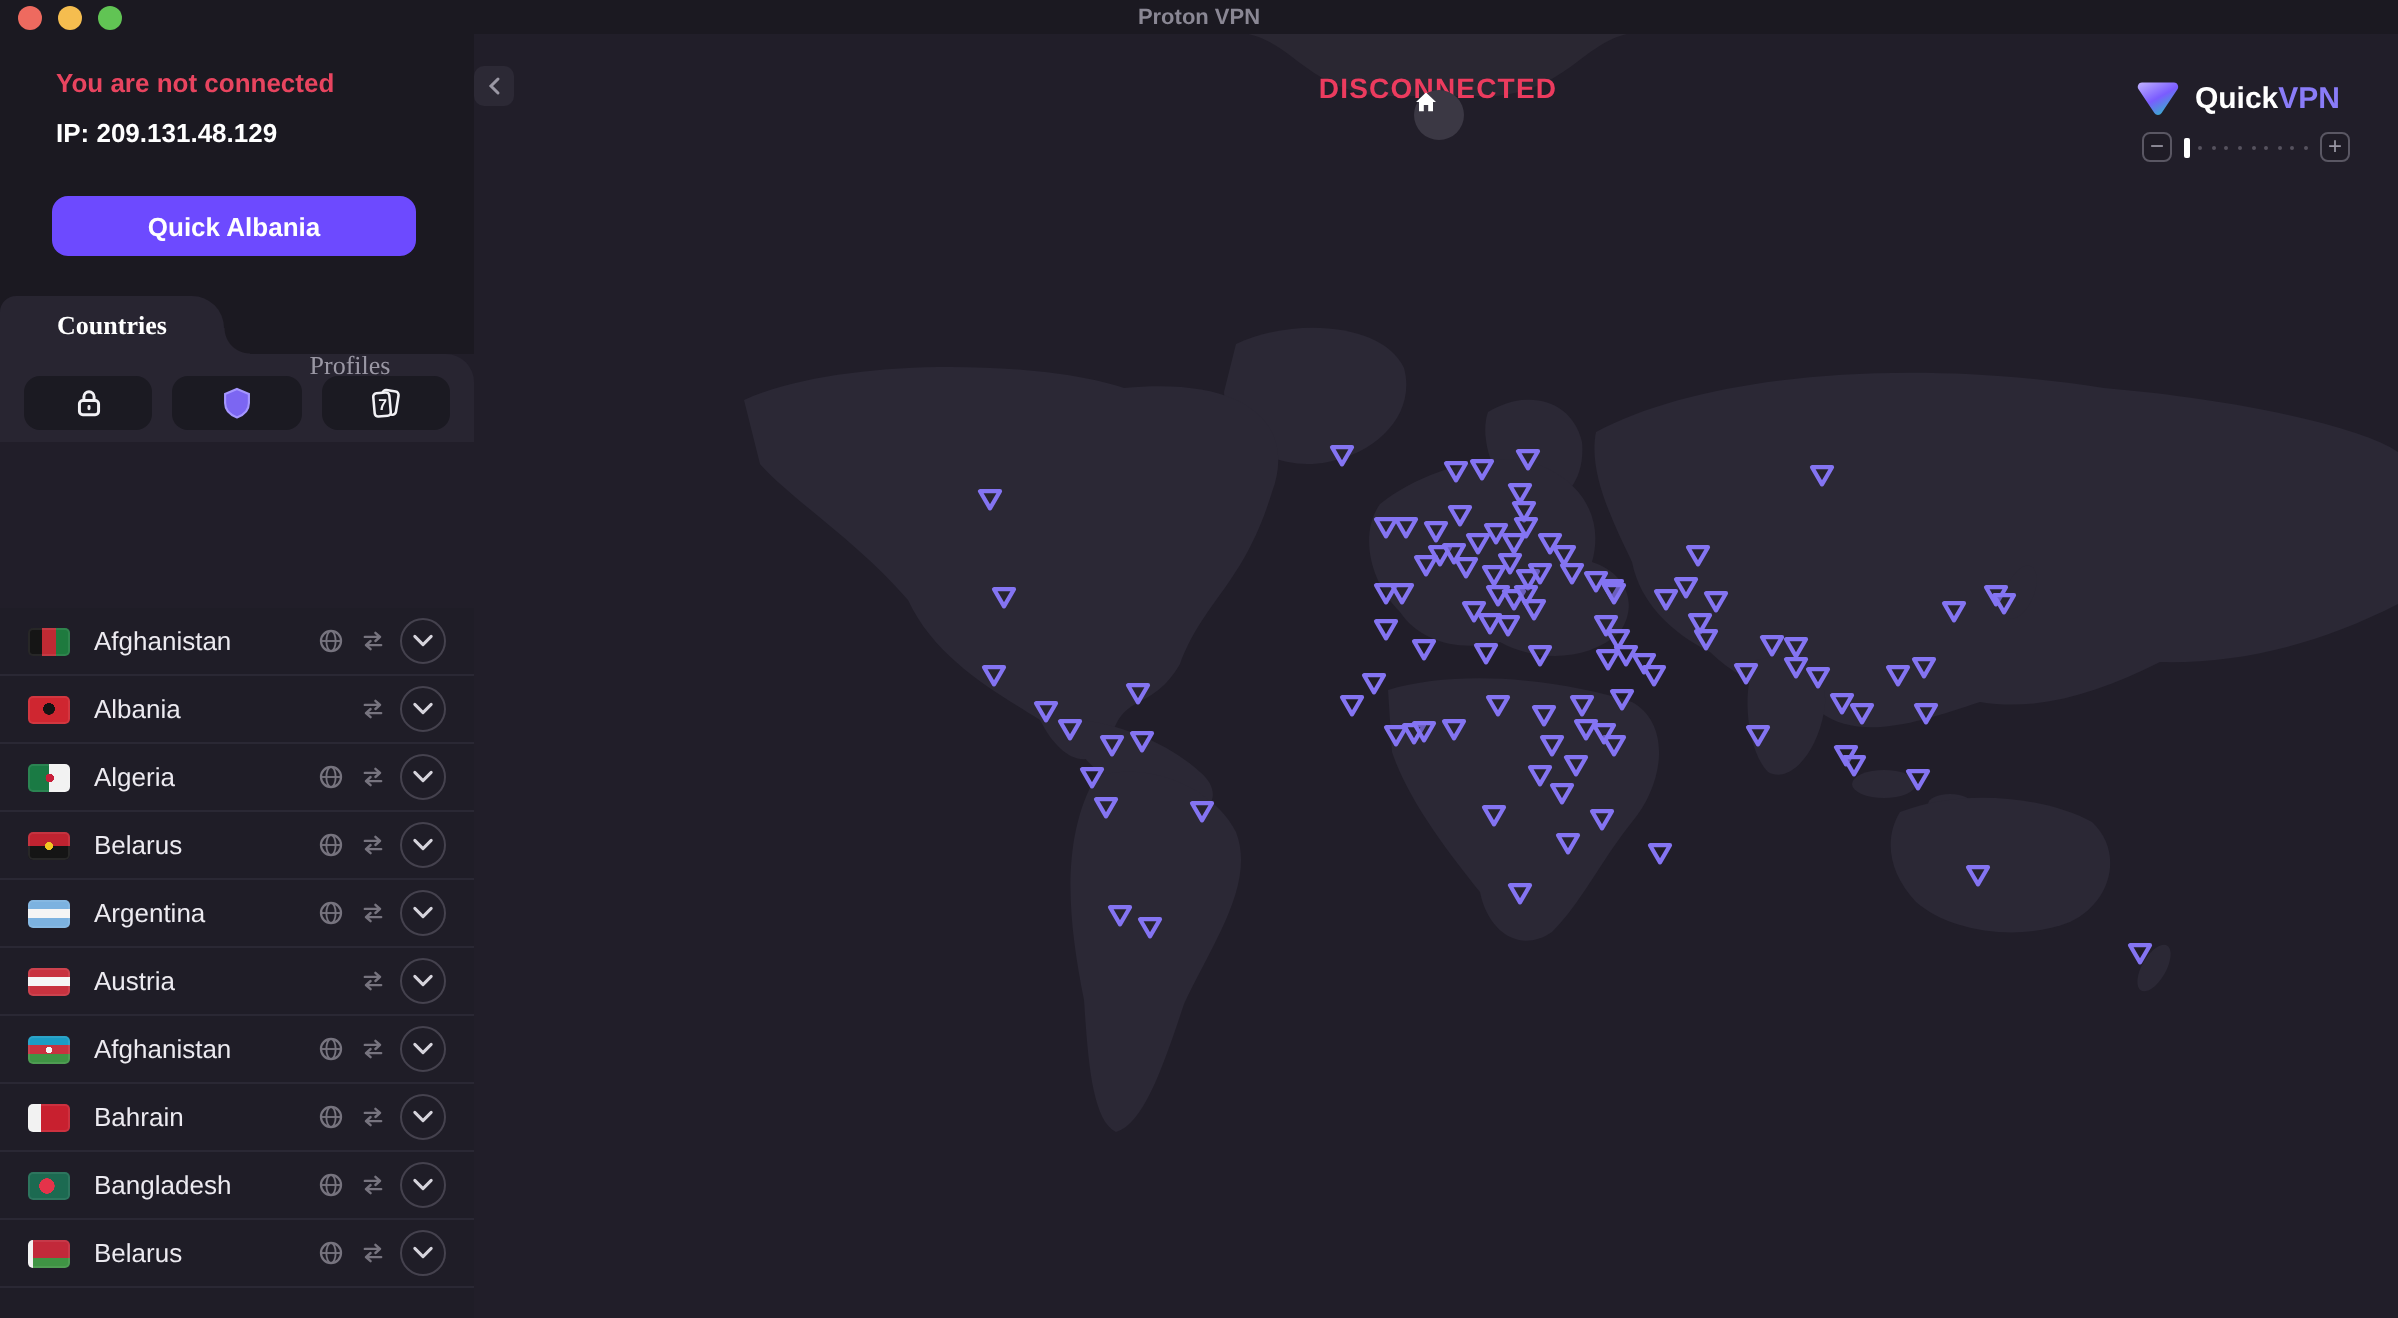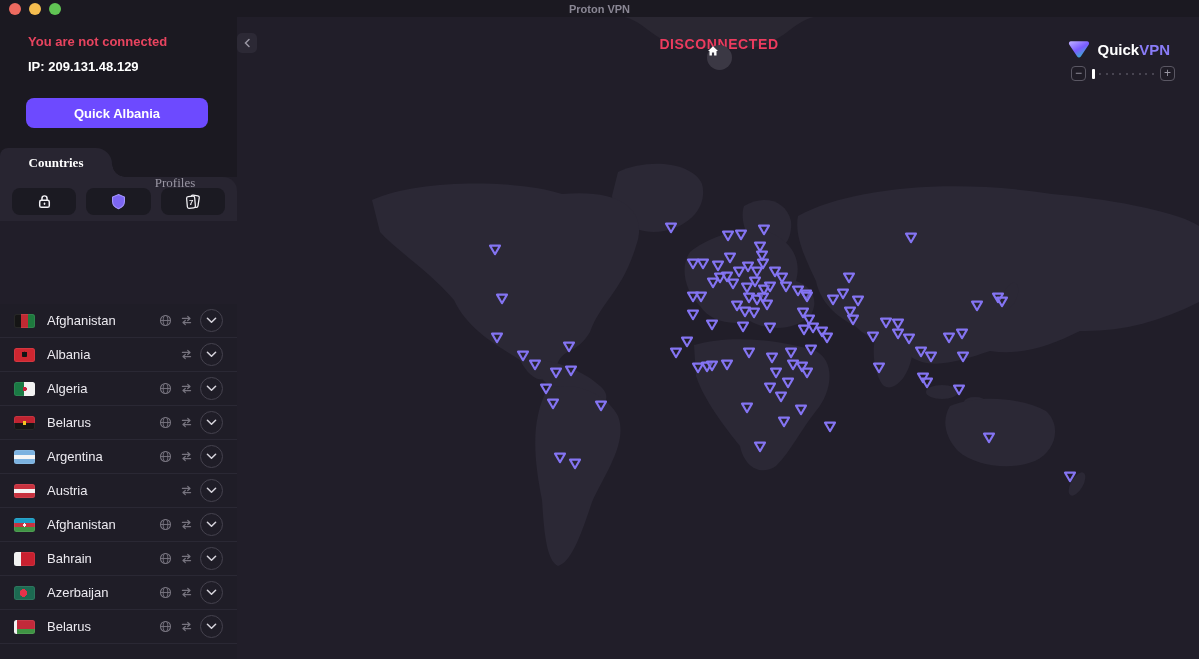--- a/index.html
+++ b/index.html
@@ -784,21 +784,21 @@
       <button class="chev">
         <svg width="11" height="7" viewBox="0 0 11 7">
           <path d="M1.4 1.2 L5.5 5.3 L9.6 1.2" stroke="#d6d4dc" stroke-width="1.5" fill="none" stroke-linecap="round" stroke-linejoin="round"></path>
         </svg>
       </button>
     </span>
   </div>
 
   <div class="row">
     <span class="flag f-bd"></span>
-    <span class="c-name">Azerbaijan</span>
+    <span class="c-name">Bangladesh</span>
     <span class="right">
       <span class="ric globe-wrap">
         <svg width="13" height="13" viewBox="0 0 14 14">
           <circle cx="7" cy="7" r="5.4" fill="none" stroke="#77747f" stroke-width="1.2"></circle>
           <ellipse cx="7" cy="7" rx="2.5" ry="5.4" fill="none" stroke="#77747f" stroke-width="1"></ellipse>
           <line x1="1.7" y1="7" x2="12.3" y2="7" stroke="#77747f" stroke-width="1"></line>
         </svg>
       </span>
       <span class="ric">
         <svg width="13" height="13" viewBox="0 0 14 14">

